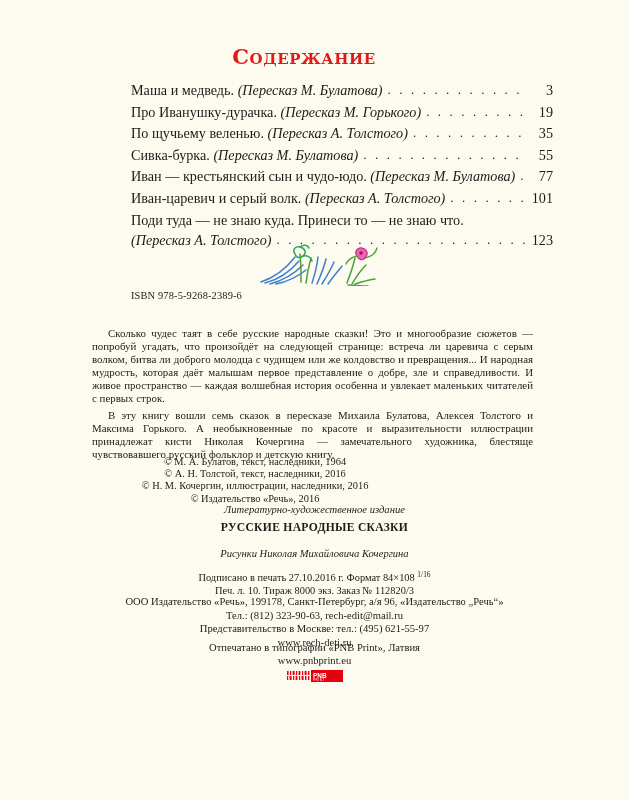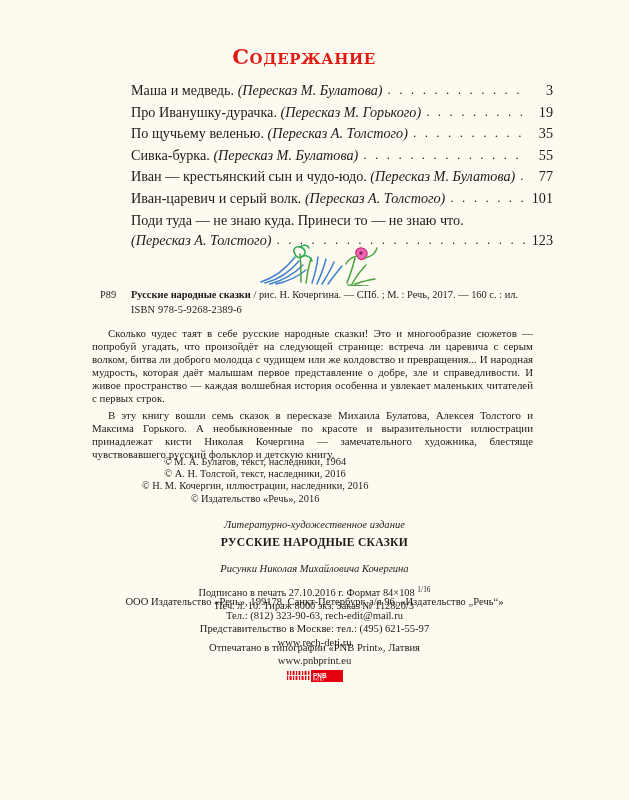--- a/index.html
+++ b/index.html
@@ -147,21 +147,21 @@
     left: 0;
     width: 510px;
     text-align: center;
     font-size: 10.4px;
     line-height: 12.2px;
   }
 
   
   .imprint {
     position: absolute;
-    top: 518px;
+    top: 503px;
     left: 0;
     width: 629px;
     text-align: center;
   }
   .imp-kind {
     font-style: italic;
     font-size: 10.6px;
     line-height: 14px;
   }
   .imp-title {
@@ -319,24 +319,20 @@
         <circle cx="110" cy="9" r="1.8" fill="#8e1f5e"></circle>
       </g>
       <g fill="none" stroke="#4aa03c" stroke-width="1.4" stroke-linecap="round">
         <path d="M114 14 C120 13 125 9 126 4"></path>
         <path d="M106 12 C101 13 97 16 95 20"></path>
       </g>
     </svg>
   </div>
 
   <div class="biblio">
-    <div class="biblio-main">
-      <span class="biblio-code">Р89</span>
-      <span class="biblio-text"><b>Русские народные сказки</b><span> / рис. Н. Кочергина. — СПб. ; М. : Речь, 2017. — 160 с. : ил.</span></span>
-    </div>
     <div class="biblio-isbn">ISBN 978-5-9268-2389-6</div>
   </div>
 
   <div class="annotation">
     <p>Сколько чудес таят в себе русские народные сказки! Это и многообразие сюжетов — попробуй угадать, что произойдёт на следующей странице: встреча ли царевича с серым волком, битва ли доброго молодца с чудищем или же колдовство и превращения... И народная мудрость, которая даёт малышам первое представление о добре, зле и справедливости. И живое пространство — каждая волшебная история особенна и увлекает маленьких читателей с первых строк.</p>
     <p>В эту книгу вошли семь сказок в пересказе Михаила Булатова, Алексея Толстого и Максима Горького. А необыкновенные по красоте и выразительности иллюстрации принадлежат кисти Николая Кочергина — замечательного художника, блестяще чувствовавшего русский фольклор и детскую книгу.</p>
   </div>
 
   <div class="copyright">
     <div>© М. А. Булатов, текст, наследники, 1964</div>

